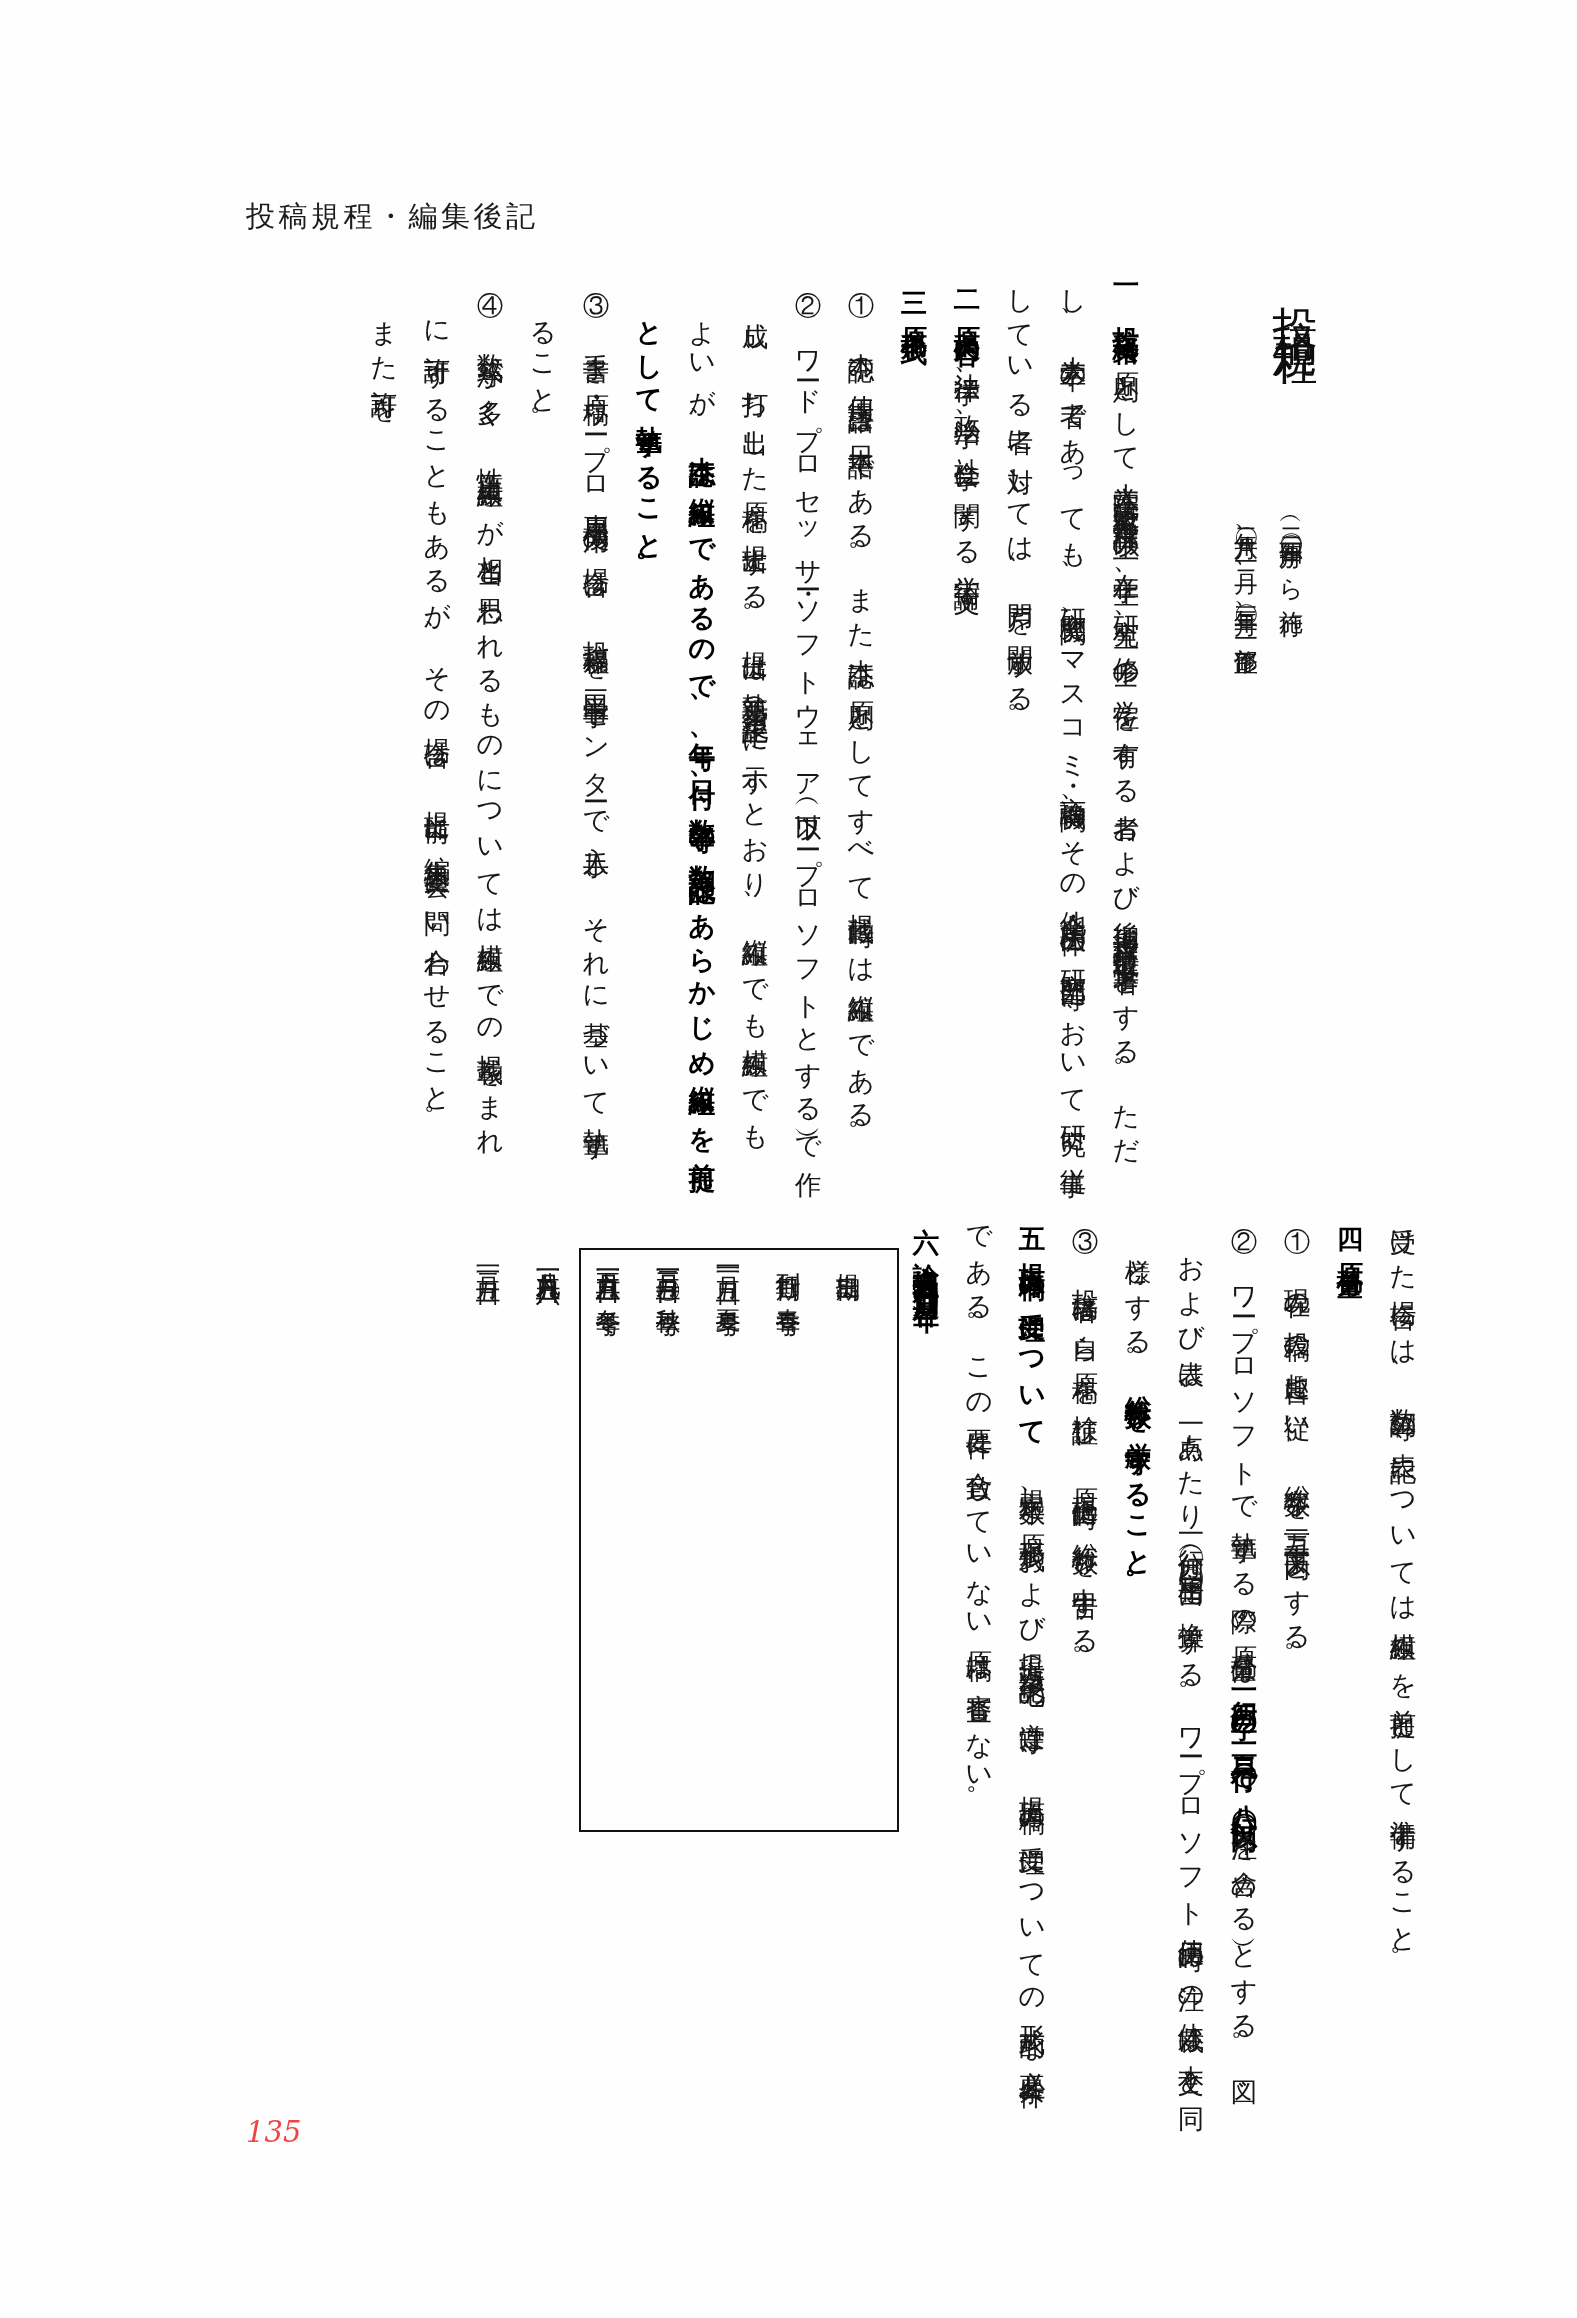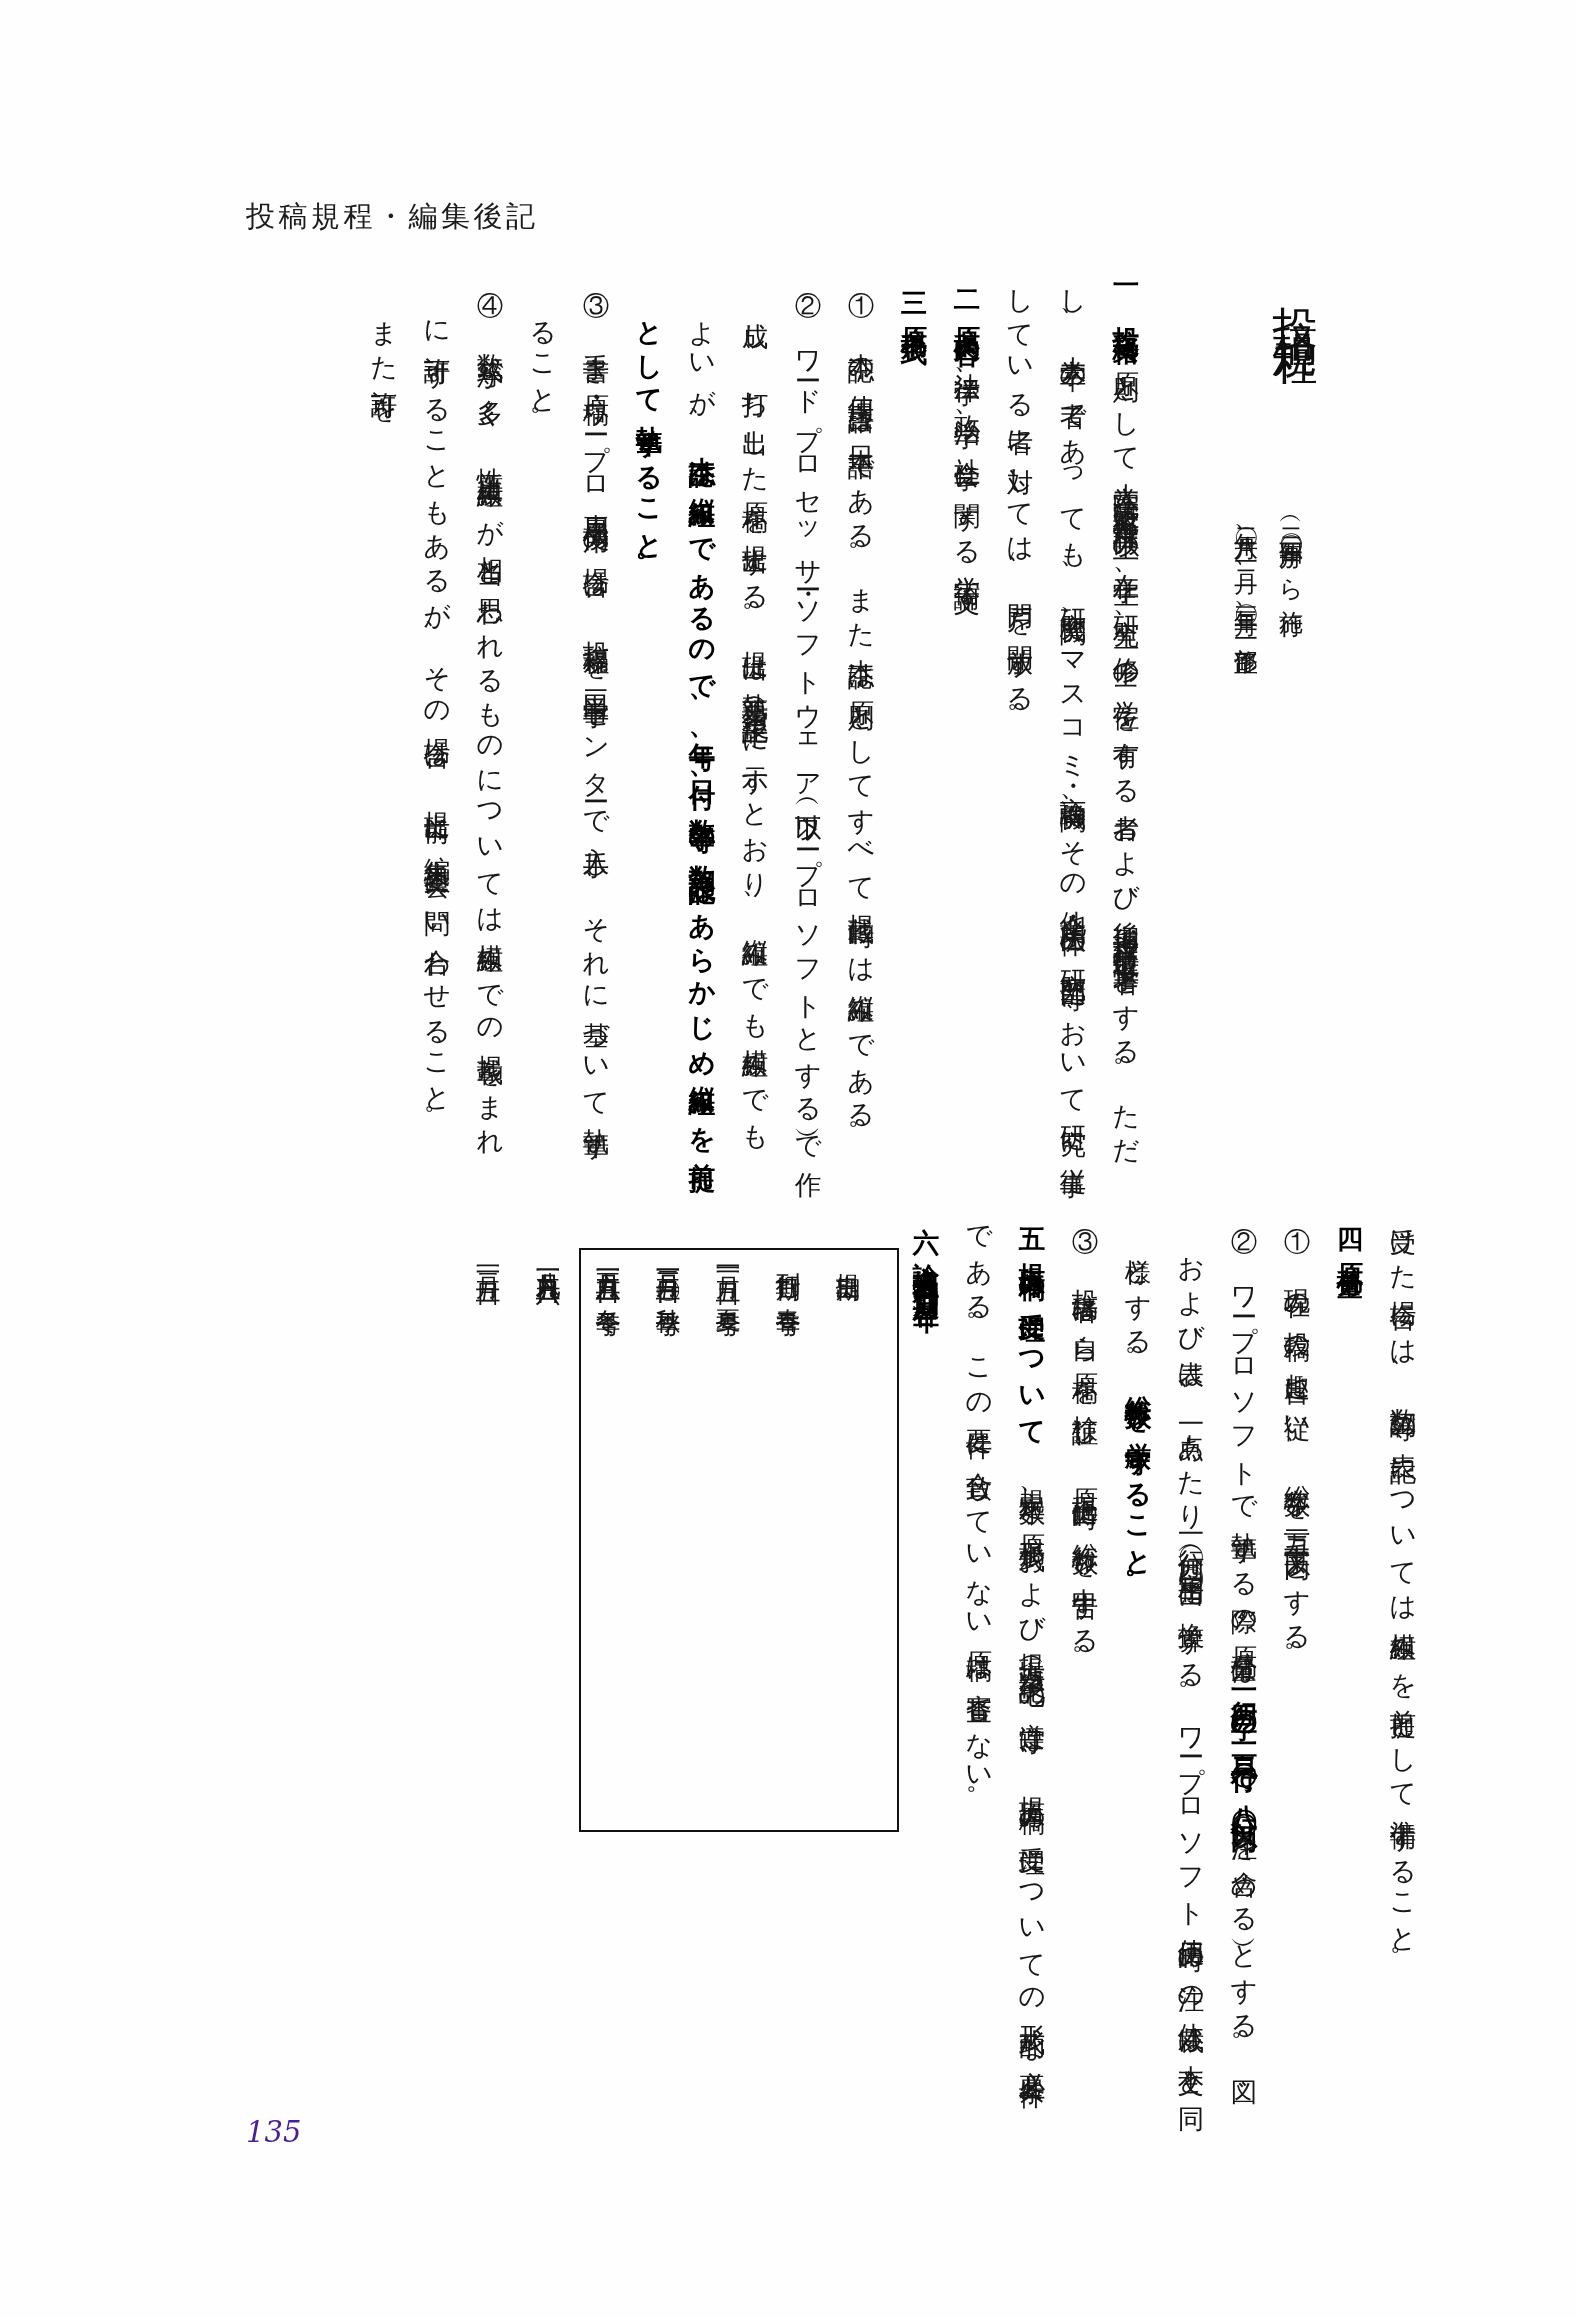--- a/index.html
+++ b/index.html
@@ -69,21 +69,21 @@
   .tcol{width:60px;height:100%;}
   .tc{box-sizing:border-box;display:block;line-height:60px;}
   .tc1{height:175px;padding-top:36px;}
   .tc2{height:237px;}
   .tc3{height:168px;}
 
   
   .page-number{
     position:absolute;left:246px;top:2115px;
     font-family:"DejaVu Serif", serif;
-    font-style:italic;font-size:29px;color:#4c1d95;
+    font-style:italic;font-size:29px;color:#ef4444;
   }
 </style>
 </head>
 <body>
 
 <div class="page">
 
   <div class="running-head">投稿規程・編集後記</div>
 
   <div class="band band-top">

